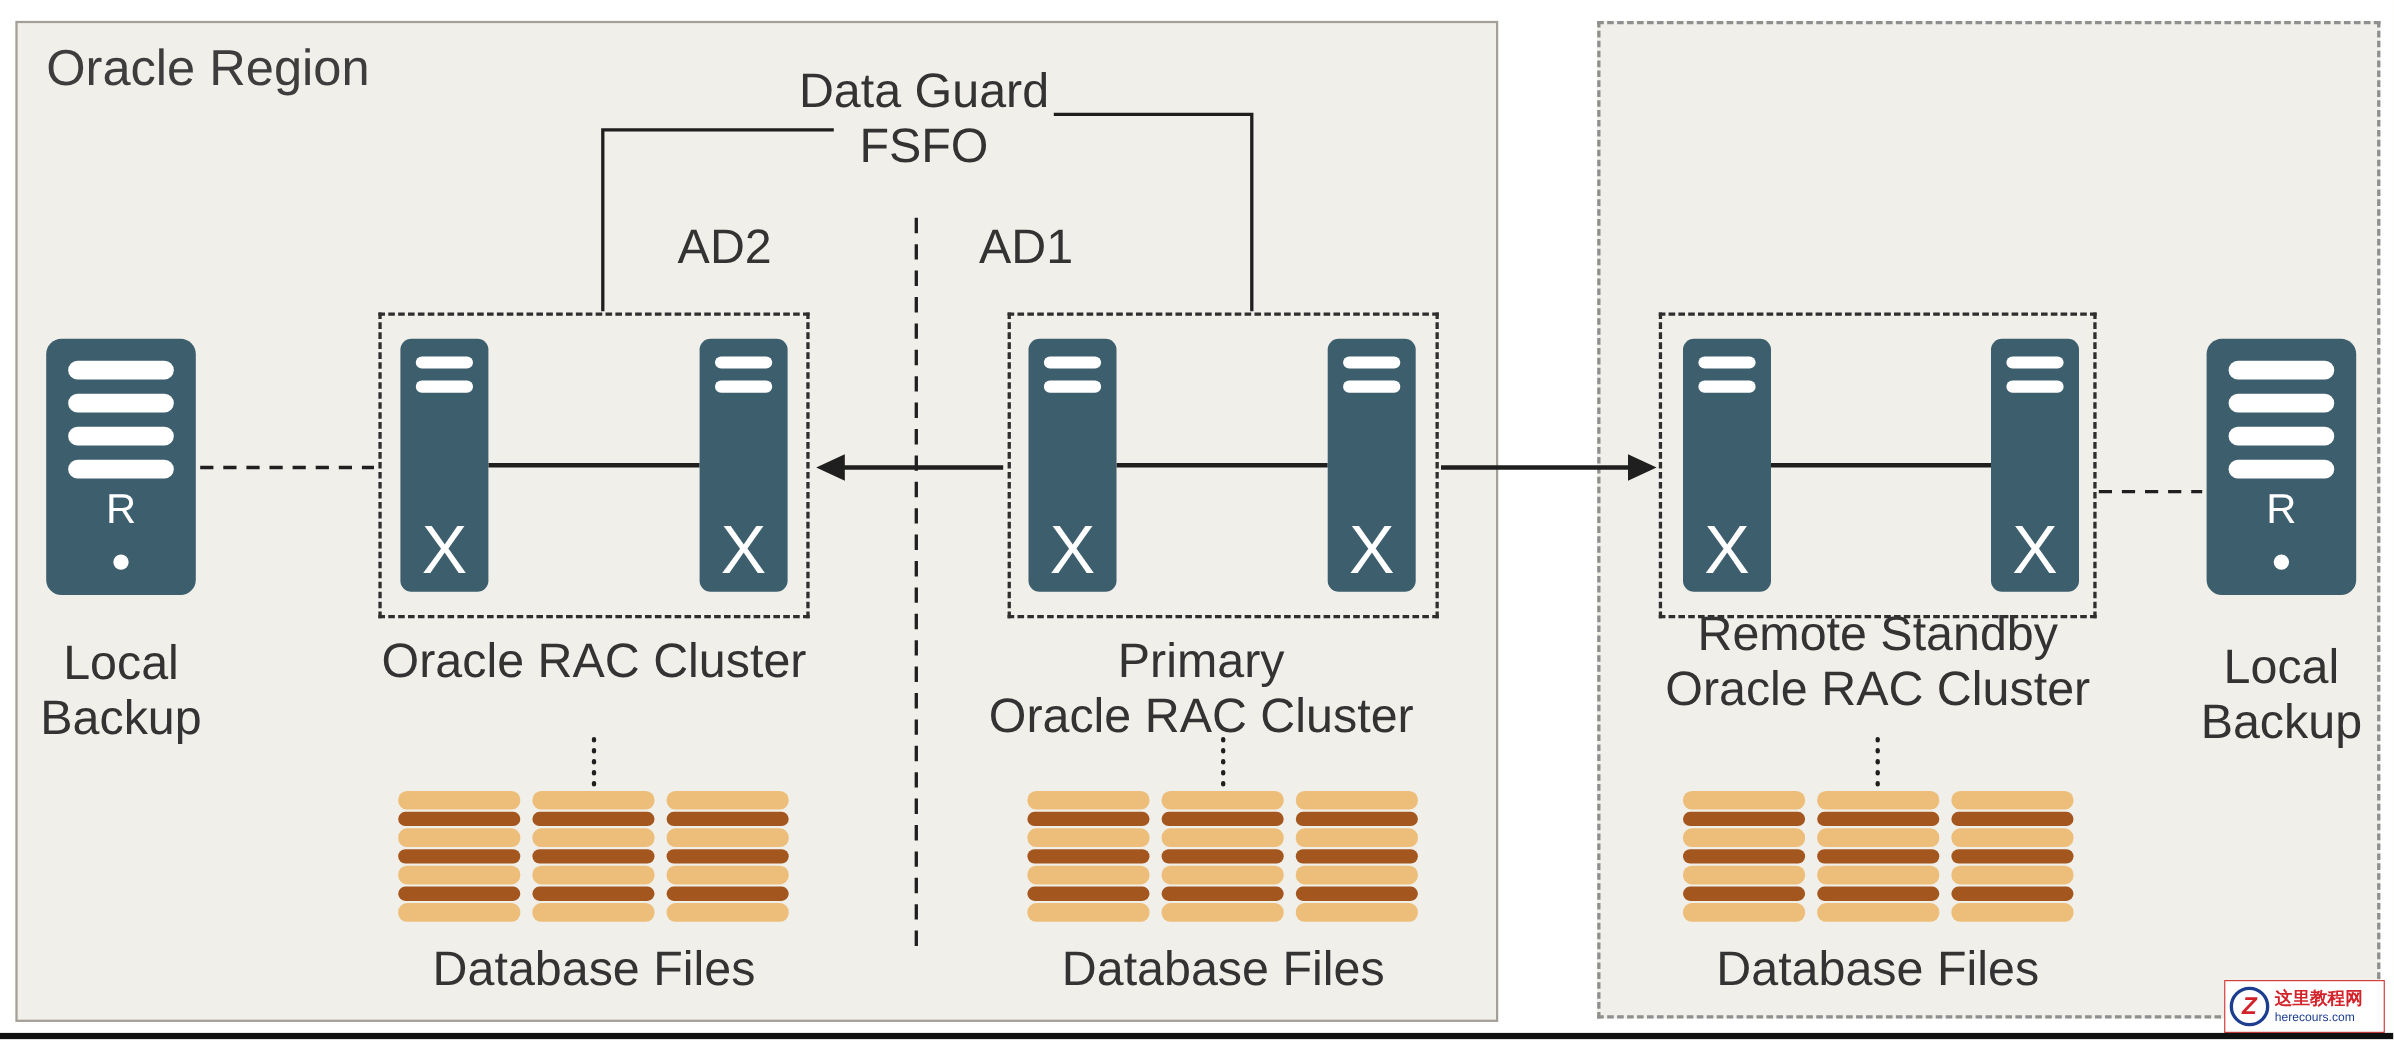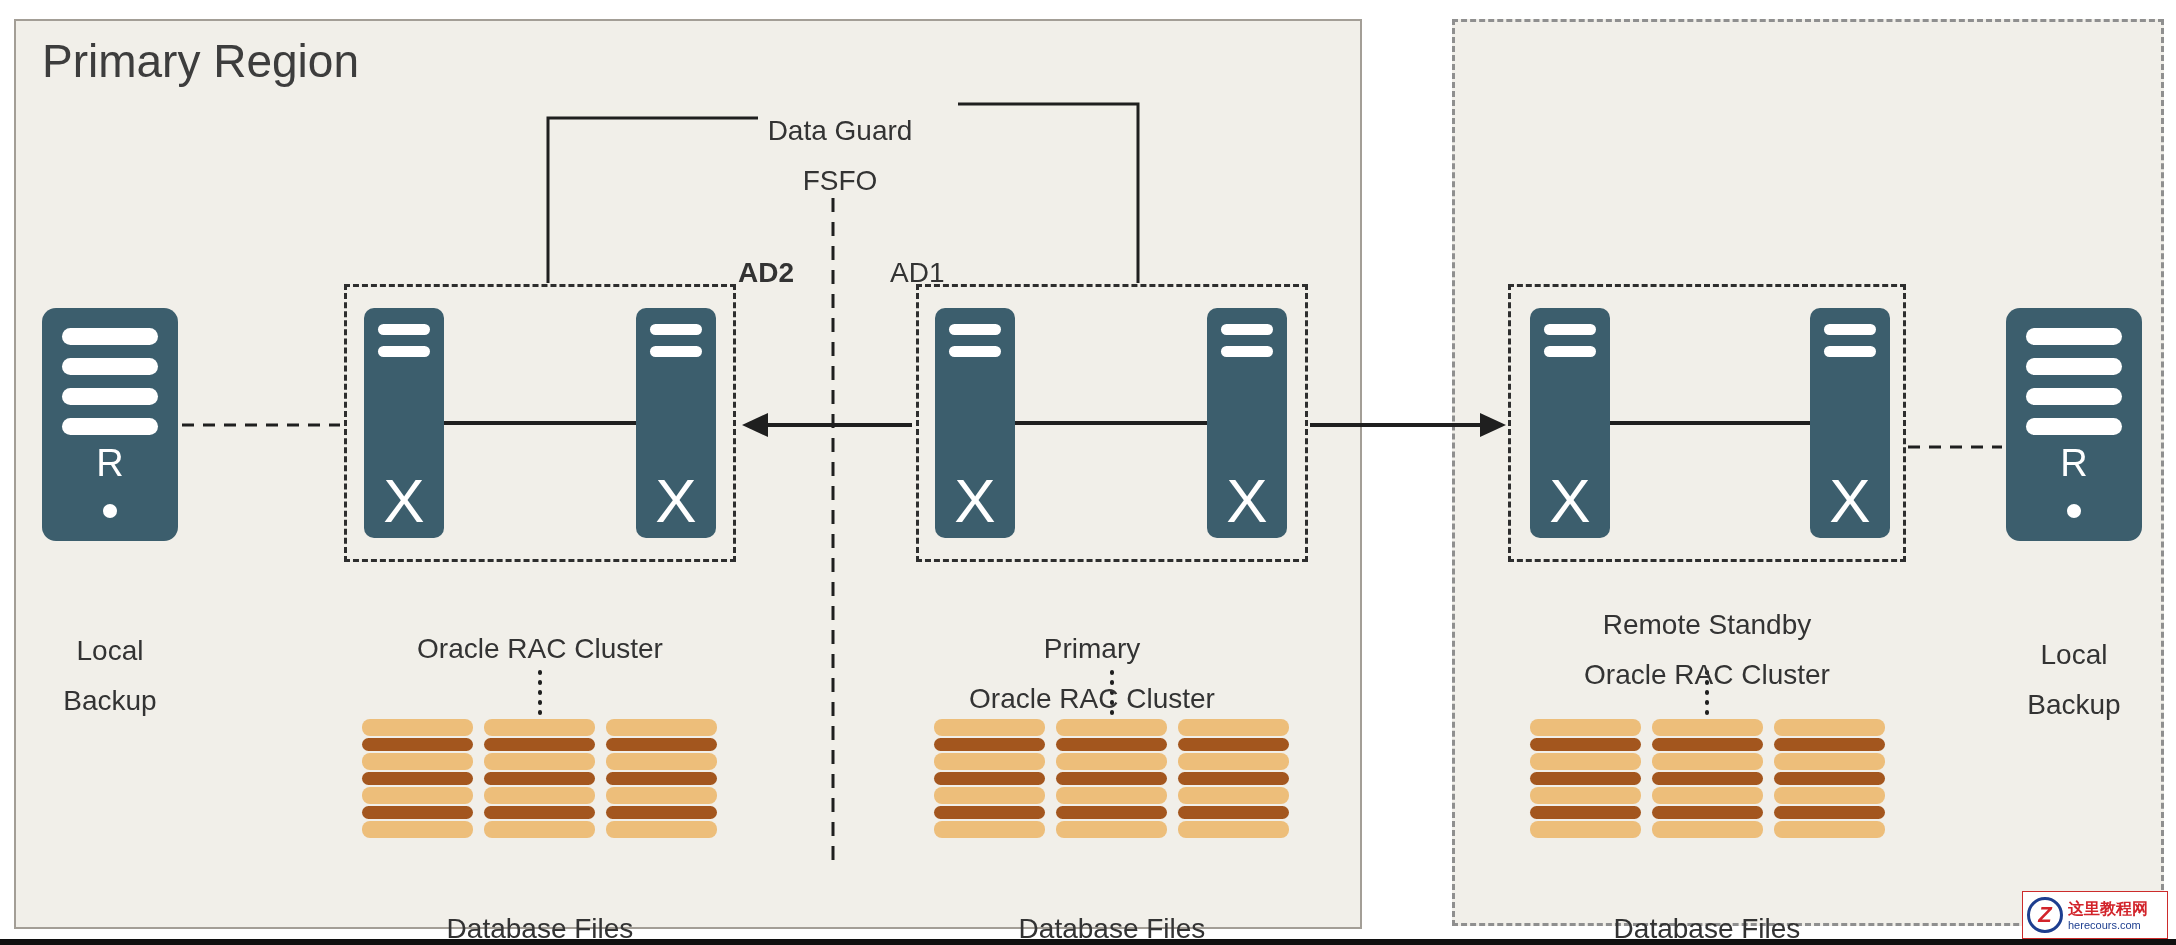--- a/index.html
+++ b/index.html
@@ -12,21 +12,21 @@
     font-family:"Liberation Sans","DejaVu Sans",sans-serif;color:var(--text);overflow:hidden;}
 
   .region{position:absolute;background:var(--region-bg);box-sizing:border-box;}
   .region-primary{left:14px;top:19px;width:1348px;height:910px;border:2px solid var(--region-border);}
   .region-secondary{left:1452px;top:19px;width:712px;height:907px;border:3px dashed var(--secondary-border);}
 
   .title{position:absolute;font-size:46px;color:#3d3d3d;}
   .t-primary{left:42px;top:34px;}
   .t-secondary{left:1690px;top:52px;width:440px;text-align:right;}
 
-  .lbl{position:absolute;font-size:28px;line-height:50px;color:var(--text);margin-top:48px;}
+  .lbl{position:absolute;font-size:44px;line-height:50px;color:var(--text);}
   .center{text-align:center;}
 
   svg.lines{position:absolute;left:0;top:0;pointer-events:none;}
   .ln{stroke:var(--line);fill:none;}
   .hd{fill:var(--line);stroke:none;}
 
   .cluster{position:absolute;width:392px;height:278px;border:3px dashed #2e2e2e;box-sizing:border-box;}
 
   .server{position:absolute;width:80px;height:230px;top:308px;background:var(--server);border-radius:10px;}
   .sbar{position:absolute;left:14px;width:52px;height:11px;background:#fff;border-radius:6px;}
@@ -56,21 +56,21 @@
   .bottom-strip{position:absolute;left:0;top:939px;width:2176px;height:6px;background:#101010;}
 </style>
 </head>
 <body>
 
 <div class="canvas">
 
   <div class="region region-primary"></div>
   <div class="region region-secondary"></div>
 
-  <div class="title t-primary">Primary Region</div>
+  <div class="title t-primary">Oracle Region</div>
 
   <svg class="lines" width="2176" height="945" viewBox="0 0 2176 945">
     <polyline class="ln" points="758,118 548,118 548,283" stroke-width="3"></polyline>
     <polyline class="ln" points="958,104 1138,104 1138,283" stroke-width="3"></polyline>
     <line class="ln" x1="833" y1="198" x2="833" y2="868" stroke-width="3" stroke-dasharray="14 10"></line>
 
     <line class="ln" x1="444" y1="423" x2="636" y2="423" stroke-width="4"></line>
     <line class="ln" x1="1015" y1="423" x2="1207" y2="423" stroke-width="4"></line>
     <line class="ln" x1="1610" y1="423" x2="1810" y2="423" stroke-width="4"></line>
 
@@ -85,21 +85,21 @@
     <line class="ln" x1="540" y1="672" x2="540" y2="716" stroke-width="4" stroke-linecap="round" stroke-dasharray="1 9"></line>
     <line class="ln" x1="1112" y1="672" x2="1112" y2="716" stroke-width="4" stroke-linecap="round" stroke-dasharray="1 9"></line>
     <line class="ln" x1="1707" y1="672" x2="1707" y2="716" stroke-width="4" stroke-linecap="round" stroke-dasharray="1 9"></line>
   </svg>
 
   <div class="lbl center" style="left:690px;top:58px;width:300px;">
     <div>Data Guard</div>
     <div>FSFO</div>
   </div>
 
-  <div class="lbl" style="left:644px;top:200px;width:150px;text-align:right;font-weight:bold;">AD2</div>
+  <div class="lbl" style="left:616px;top:200px;width:150px;text-align:left;">AD2</div>
   <div class="lbl" style="left:890px;top:200px;width:150px;">AD1</div>
 
   <div class="rack" style="left:42px;">
     <div class="rbar rb1"></div>
     <div class="rbar rb2"></div>
     <div class="rbar rb3"></div>
     <div class="rbar rb4"></div>
     <div class="rletter">R</div>
     <div class="rdot"></div>
   </div>

